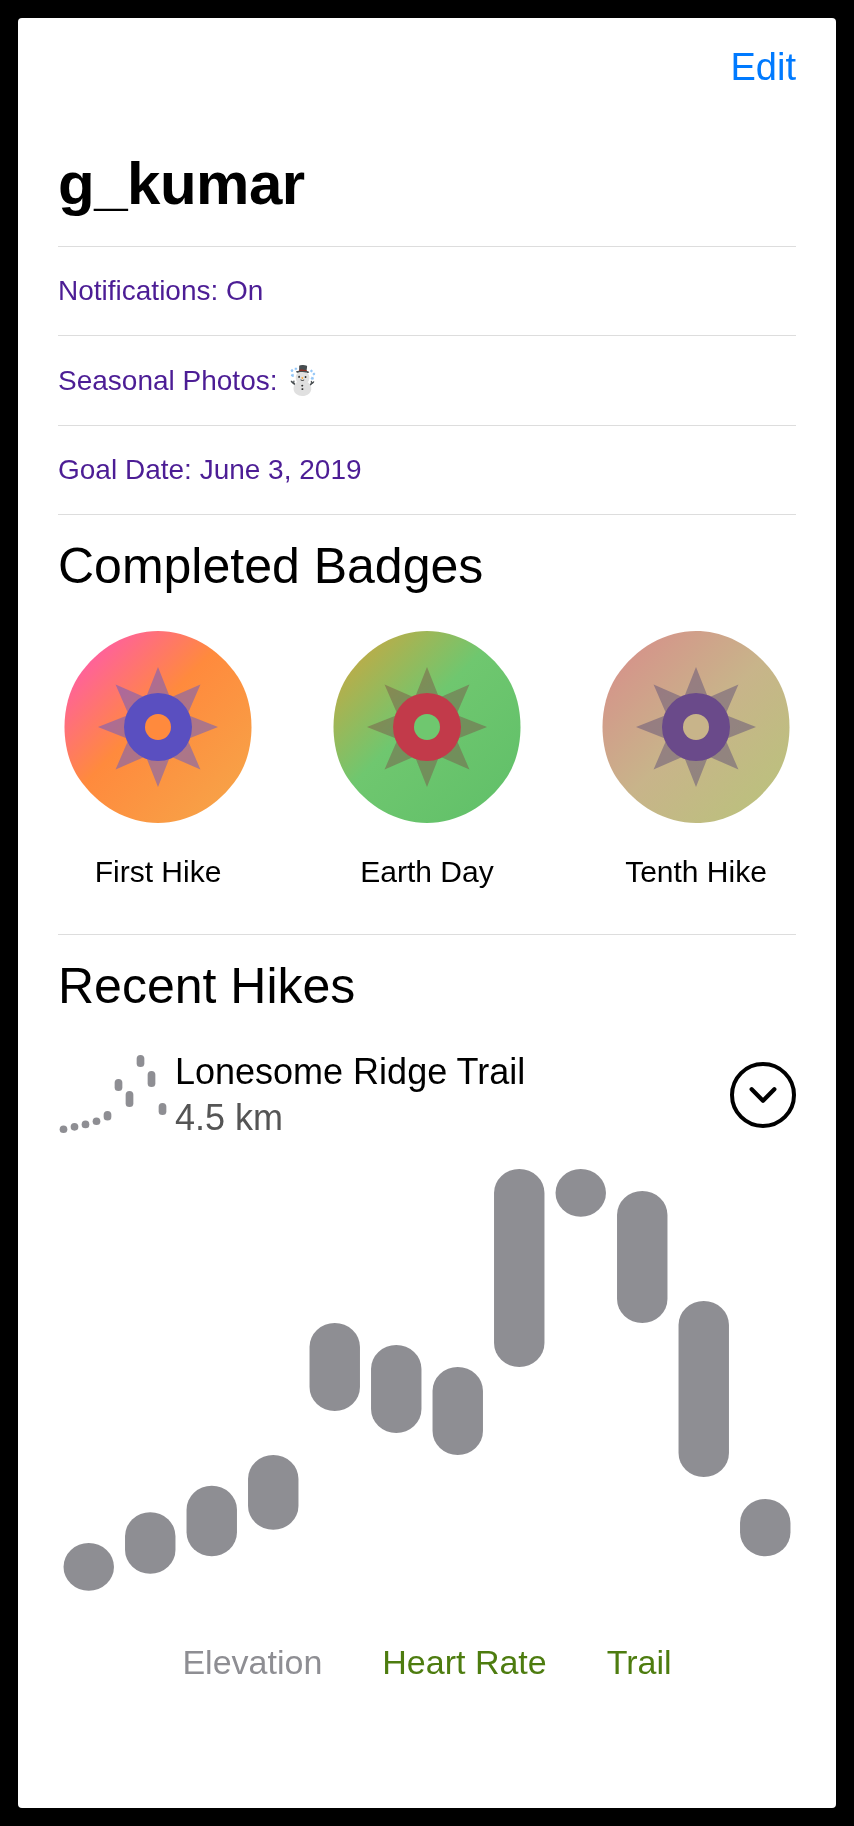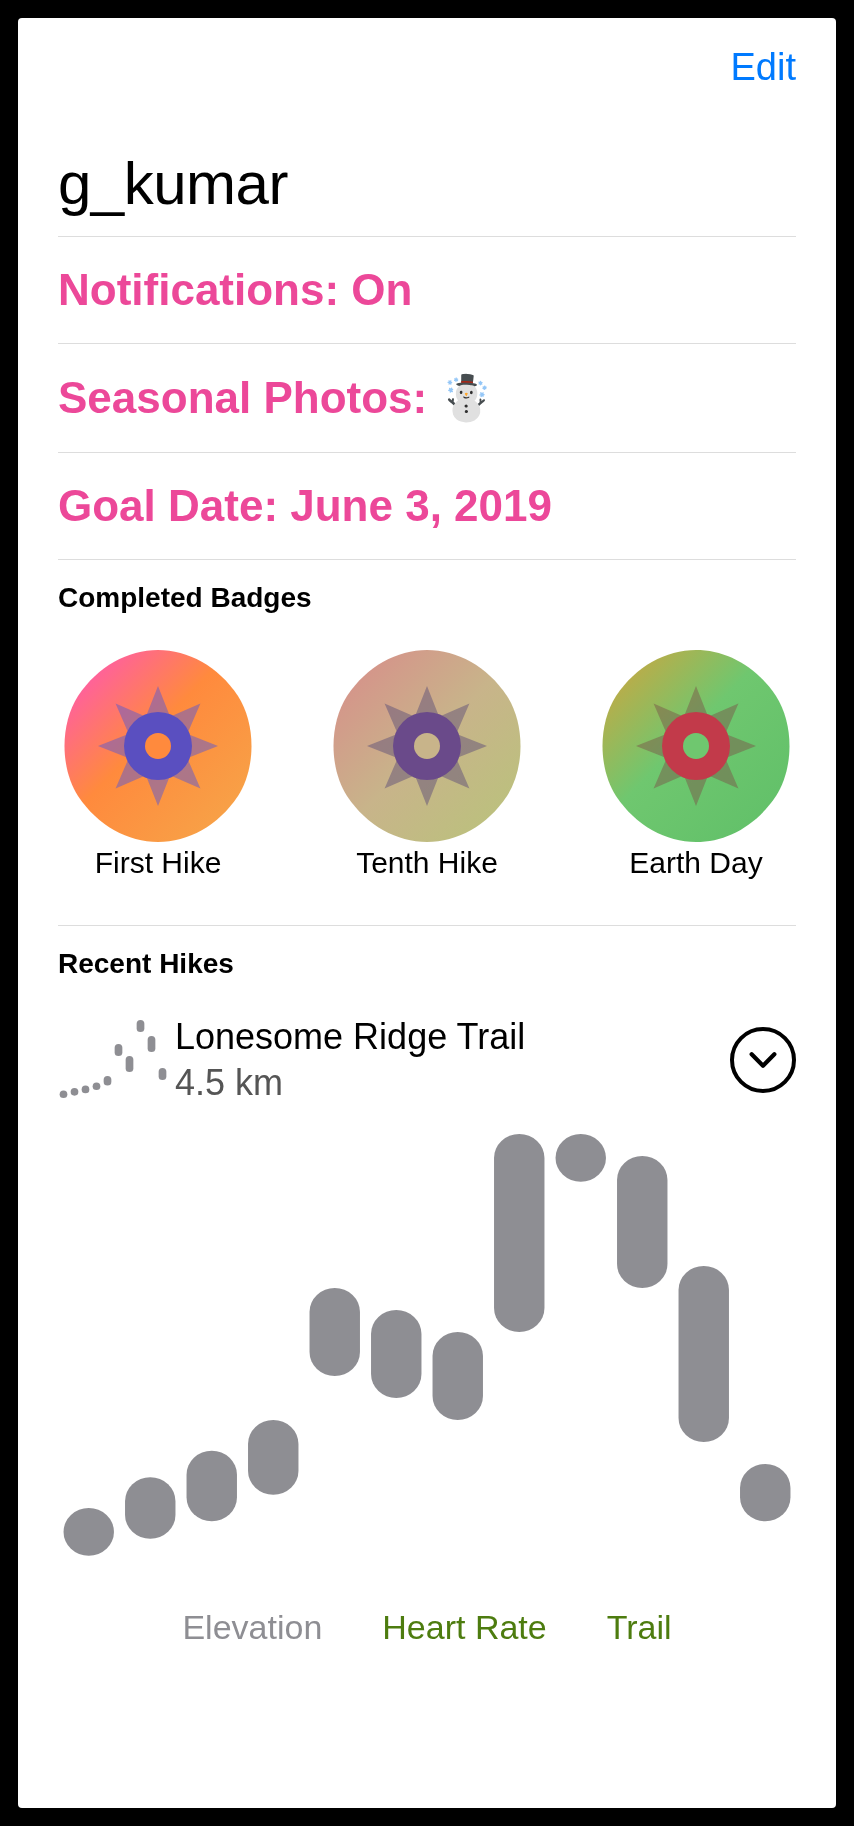--- a/index.html
+++ b/index.html
@@ -25,48 +25,49 @@
   .edit-btn {
     color: #007aff;
     font-size: 38px;
     font-weight: 400;
     background: none;
     border: none;
     cursor: pointer;
   }
   .username {
     font-size: 60px;
-    font-weight: 400;
+    font-weight: 700;
     letter-spacing: -0.5px;
-    padding-bottom: 18px;
+    padding-bottom: 28px;
     border-bottom: 1px solid #ddd;
   }
   .info-row {
-    font-size: 44px;
-    font-weight: 700;
-    color: #ec4899;
+    font-size: 28px;
+    font-weight: 400;
+    color: #4c1d95;
     padding: 28px 0;
     border-bottom: 1px solid #ddd;
   }
   .section-title {
-    font-size: 28px;
-    font-weight: 700;
+    font-size: 50px;
+    font-weight: 400;
     padding: 22px 0 32px 0;
   }
   .badges {
     display: flex;
     justify-content: space-between;
     gap: 30px;
     padding-bottom: 45px;
     border-bottom: 1px solid #ddd;
   }
   .badge-item {
     display: flex;
     flex-direction: column;
     align-items: center;
+    gap: 28px;
   }
   .badge-label {
     font-size: 30px;
     font-weight: 400;
     color: #000;
   }
   .hike-row {
     display: flex;
     align-items: center;
     gap: 7px;
@@ -138,55 +139,55 @@
           <circle r="34" fill="#5a4fc0"></circle>
           <circle r="13" fill="#ff8a3d"></circle>
         </g>
       </svg>
       <span class="badge-label">First Hike</span>
     </div>
 
     <div class="badge-item">
       <svg width="200" height="200" viewBox="0 0 200 200">
         <defs>
+          <linearGradient id="g2" x1="0" y1="0" x2="1" y2="1">
+            <stop offset="0%" stop-color="#d8a23a"></stop>
+            <stop offset="45%" stop-color="#6fc76f"></stop>
+            <stop offset="100%" stop-color="#5fbf68"></stop>
+          </linearGradient>
+        </defs>
+        <path d="M100 4 C130 4 160 20 180 50 C198 78 198 122 180 150 C160 180 130 196 100 196 C70 196 40 180 20 150 C2 122 2 78 20 50 C40 20 70 4 100 4 Z" fill="url(#g2)"></path>
+        <g transform="translate(100,100)">
+          <polygon points="0,-60 17,-17 60,0 17,17 0,60 -17,17 -60,0 -17,-17" fill="#7a5a4a" opacity="0.5"></polygon>
+          <polygon points="0,-60 17,-17 60,0 17,17 0,60 -17,17 -60,0 -17,-17" fill="#7a5a4a" opacity="0.5" transform="rotate(45)"></polygon>
+          <circle r="34" fill="#c23a4a"></circle>
+          <circle r="13" fill="#6fc76f"></circle>
+        </g>
+      </svg>
+      <span class="badge-label">Earth Day</span>
+    </div>
+
+    <div class="badge-item">
+      <svg width="200" height="200" viewBox="0 0 200 200">
+        <defs>
           <linearGradient id="g3" x1="0" y1="0" x2="1" y2="1">
             <stop offset="0%" stop-color="#d98a8a"></stop>
             <stop offset="50%" stop-color="#c8b48a"></stop>
             <stop offset="100%" stop-color="#b8c47a"></stop>
           </linearGradient>
         </defs>
         <path d="M100 4 C130 4 160 20 180 50 C198 78 198 122 180 150 C160 180 130 196 100 196 C70 196 40 180 20 150 C2 122 2 78 20 50 C40 20 70 4 100 4 Z" fill="url(#g3)"></path>
         <g transform="translate(100,100)">
           <polygon points="0,-60 17,-17 60,0 17,17 0,60 -17,17 -60,0 -17,-17" fill="#6a5a7a" opacity="0.55"></polygon>
           <polygon points="0,-60 17,-17 60,0 17,17 0,60 -17,17 -60,0 -17,-17" fill="#6a5a7a" opacity="0.55" transform="rotate(45)"></polygon>
           <circle r="34" fill="#6a4a8a"></circle>
           <circle r="13" fill="#c8b48a"></circle>
         </g>
       </svg>
       <span class="badge-label">Tenth Hike</span>
-    </div>
-
-    <div class="badge-item">
-      <svg width="200" height="200" viewBox="0 0 200 200">
-        <defs>
-          <linearGradient id="g2" x1="0" y1="0" x2="1" y2="1">
-            <stop offset="0%" stop-color="#d8a23a"></stop>
-            <stop offset="45%" stop-color="#6fc76f"></stop>
-            <stop offset="100%" stop-color="#5fbf68"></stop>
-          </linearGradient>
-        </defs>
-        <path d="M100 4 C130 4 160 20 180 50 C198 78 198 122 180 150 C160 180 130 196 100 196 C70 196 40 180 20 150 C2 122 2 78 20 50 C40 20 70 4 100 4 Z" fill="url(#g2)"></path>
-        <g transform="translate(100,100)">
-          <polygon points="0,-60 17,-17 60,0 17,17 0,60 -17,17 -60,0 -17,-17" fill="#7a5a4a" opacity="0.5"></polygon>
-          <polygon points="0,-60 17,-17 60,0 17,17 0,60 -17,17 -60,0 -17,-17" fill="#7a5a4a" opacity="0.5" transform="rotate(45)"></polygon>
-          <circle r="34" fill="#c23a4a"></circle>
-          <circle r="13" fill="#6fc76f"></circle>
-        </g>
-      </svg>
-      <span class="badge-label">Earth Day</span>
     </div>
 
   </div>
 
   <div class="section-title">Recent Hikes</div>
 
   <div class="hike-row">
     <svg class="mini-chart" viewBox="0 0 110 80" id="mini-chart">
         <rect x="1.6500000000000004" y="70.4" width="7.699999999999999" height="7.699999999999999" rx="3.8499999999999996" ry="3.8499999999999996" fill="#8e8e93"></rect>
         <rect x="12.65" y="68" width="7.699999999999999" height="7.699999999999999" rx="3.8499999999999996" ry="3.8499999999999996" fill="#8e8e93"></rect>

